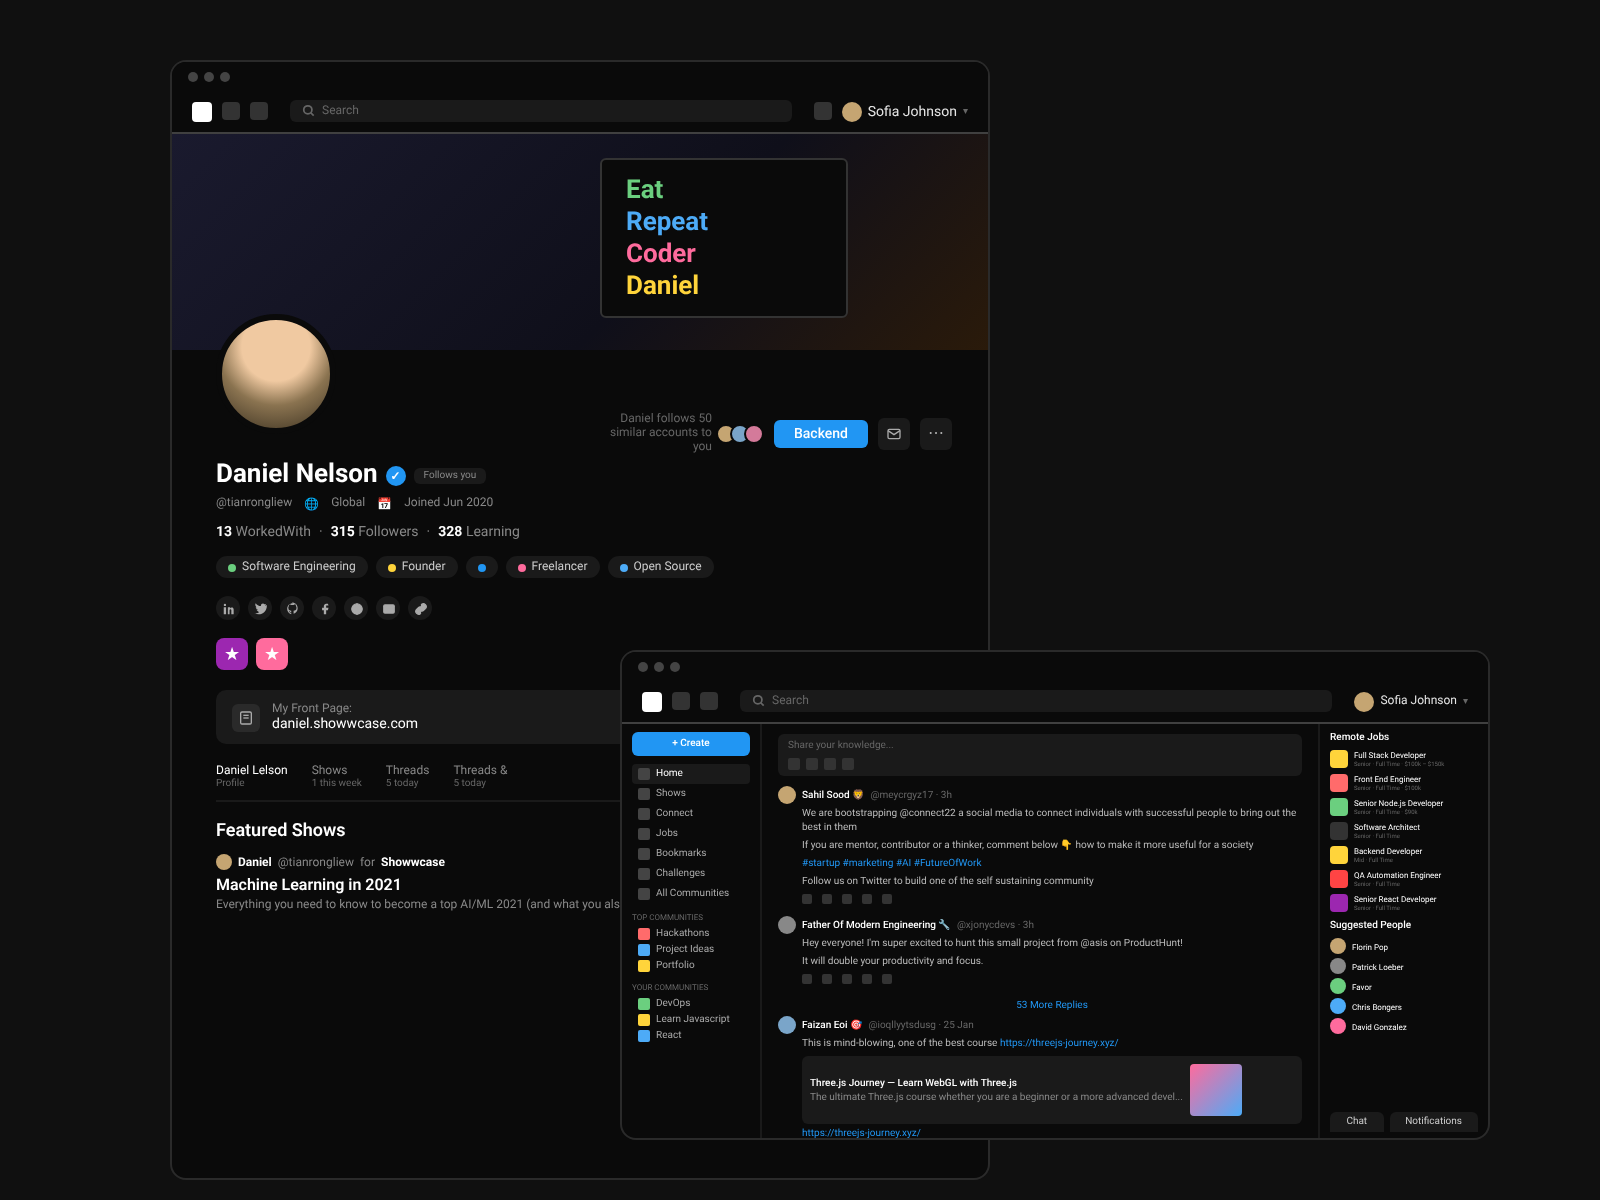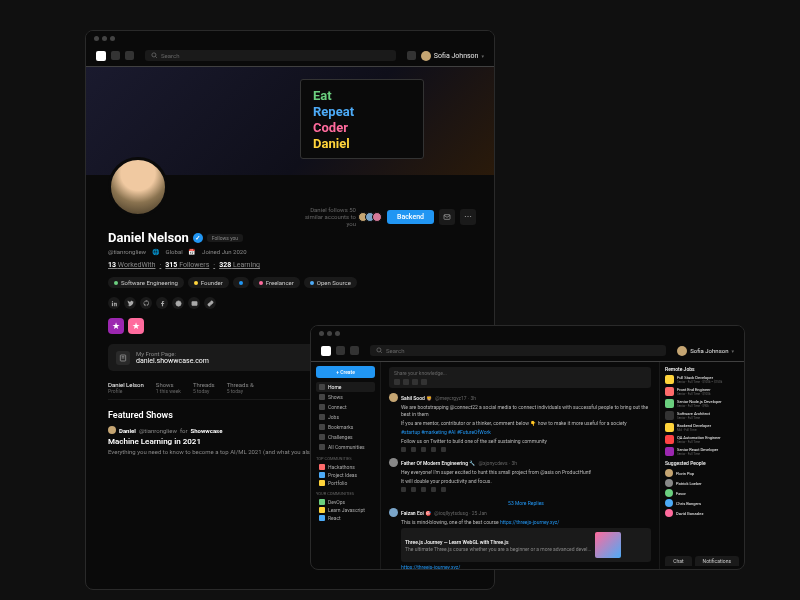--- a/index.html
+++ b/index.html
@@ -27,21 +27,21 @@
 .btn-follow { background:#2196f3; color:#fff; border:none; padding:3px 10px; border-radius:3px; font-size:7px; font-weight:500; }
 .btn-icon { width:16px; height:16px; background:#1a1a1a; border-radius:3px; display:flex; align-items:center; justify-content:center; }
 .pbody { padding:5px 22px; position:absolute; top:194px; left:0; right:0; }
 .name-row { display:flex; align-items:center; gap:4px; }
 .name { font-size:13px; font-weight:700; color:#fff; }
 .verified { width:10px; height:10px; background:#2196f3; border-radius:50%; display:inline-flex; align-items:center; justify-content:center; }
 .verified:after { content:"✓"; color:#fff; font-size:6px; font-weight:bold; }
 .followsyou { background:#1a1a1a; padding:1px 5px; border-radius:3px; font-size:5px; color:#888; }
 .meta { font-size:6px; color:#888; margin-top:3px; display:flex; gap:6px; }
 .bio { font-size:7px; color:#ccc; margin-top:6px; }
-.stats { font-size:7px; color:#888; margin-top:6px; display:flex; gap:4px;text-decoration:underline;}
+.stats { font-size:7px; color:#888; margin-top:6px; display:flex; gap:4px;}
 .stats b { color:#fff; }
 .tags { display:flex; flex-wrap:wrap; gap:4px; margin-top:8px; }
 .tag { background:#1a1a1a; padding:2px 6px; border-radius:9px; font-size:6px; color:#ccc; display:flex; align-items:center; gap:3px; }
 .tdot { width:4px; height:4px; border-radius:50%; }
 .socials { display:flex; gap:4px; margin-top:9px; }
 .socials .s { width:12px; height:12px; background:#1a1a1a; border-radius:50%; display:flex; align-items:center; justify-content:center; }
 .socials svg { width:7px; height:7px; fill:#aaa; }
 .badges { display:flex; gap:4px; margin-top:9px; }
 .badge { width:16px; height:16px; border-radius:4px; position:relative; }
 .badge1{background:#9c27b0} .badge2{background:#ff6b9d}

